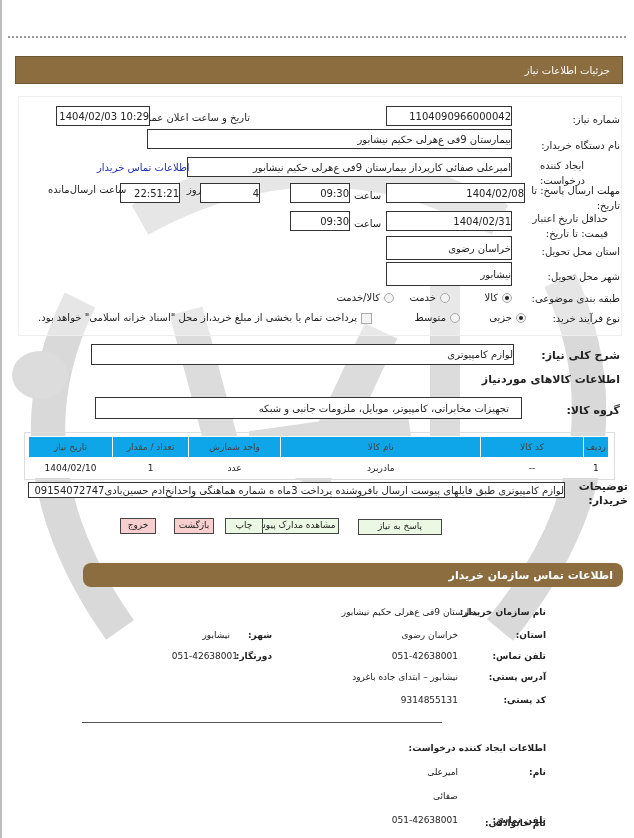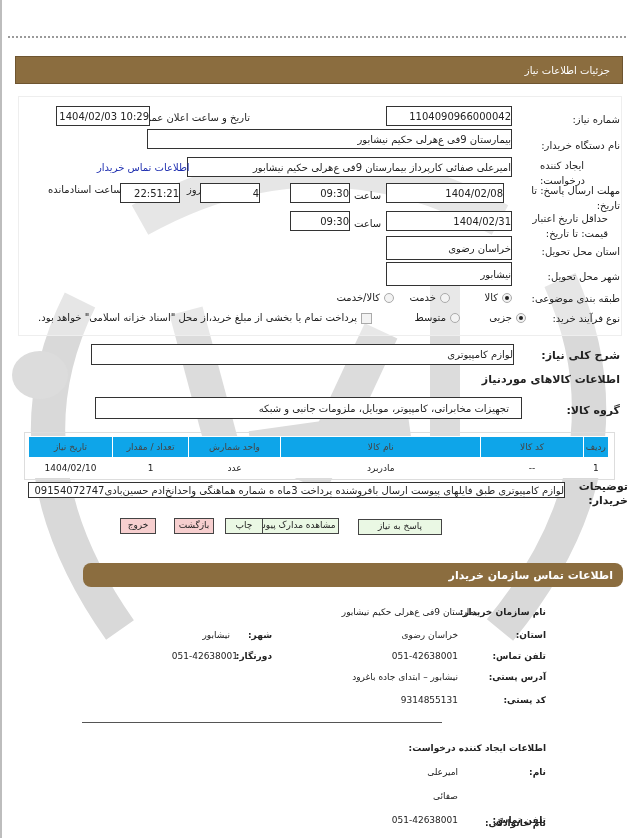--- a/index.html
+++ b/index.html
@@ -74,27 +74,27 @@
 <div class="box ltr" style="left:56px; top:106px; width:94px;">1404/02/03 10:29</div>
 
 <span class="abs lbl" style="right:14px; top:140px;">نام دستگاه خریدار:</span>
 <div class="box" style="left:147px; top:129px; width:365px;">بیمارستان 9فی ع‌هرلی حکیم نیشابور</div>
 
 <span class="abs lbl" style="right:34px; top:158px; white-space:normal; width:60px; text-align:left; line-height:15px;">ایجاد کننده درخواست:</span>
 <div class="box" style="left:187px; top:157px; width:325px;">امیرعلی صفائی کارپرداز بیمارستان 9فی ع‌هرلی حکیم نیشابور</div>
 <span class="abs link" style="left:97px; top:162px;">اطلاعات تماس خریدار</span>
 
 <span class="abs lbl" style="right:14px; top:183px; white-space:normal; width:96px; text-align:right; line-height:15px;">مهلت ارسال پاسخ: تا تاریخ:</span>
-<div class="box ltr" style="left:386px; top:183px; width:118px;">1404/02/08</div>
+<div class="box ltr" style="left:386px; top:183px; width:139px;">1404/02/08</div>
 <span class="abs lbl" style="left:354px; top:190px;">ساعت</span>
 <div class="box ltr" style="left:290px; top:183px; width:60px;">09:30</div>
 <div class="box ltr" style="left:200px; top:183px; width:60px;">4</div>
 <span class="abs lbl" style="left:187px; top:184px;">روز</span>
 <div class="box ltr" style="left:120px; top:183px; width:60px;">22:51:21</div>
-<span class="abs lbl" style="left:48px; top:184px;">ساعت اسناد‌مانده</span>
+<span class="abs lbl" style="left:48px; top:184px;">ساعت ارسال‌مانده</span>
 
 <span class="abs lbl" style="right:26px; top:211px; white-space:normal; width:90px; text-align:right; line-height:15px;">حداقل تاریخ اعتبار قیمت: تا تاریخ:</span>
 <div class="box ltr" style="left:386px; top:211px; width:126px;">1404/02/31</div>
 <span class="abs lbl" style="left:354px; top:218px;">ساعت</span>
 <div class="box ltr" style="left:290px; top:211px; width:60px;">09:30</div>
 
 <span class="abs lbl" style="right:14px; top:246px;">استان محل تحویل:</span>
 <div class="box" style="left:386px; top:236px; width:126px; height:24px;">خراسان رضوی</div>
 
 <span class="abs lbl" style="right:14px; top:271px;">شهر محل تحویل:</span>

